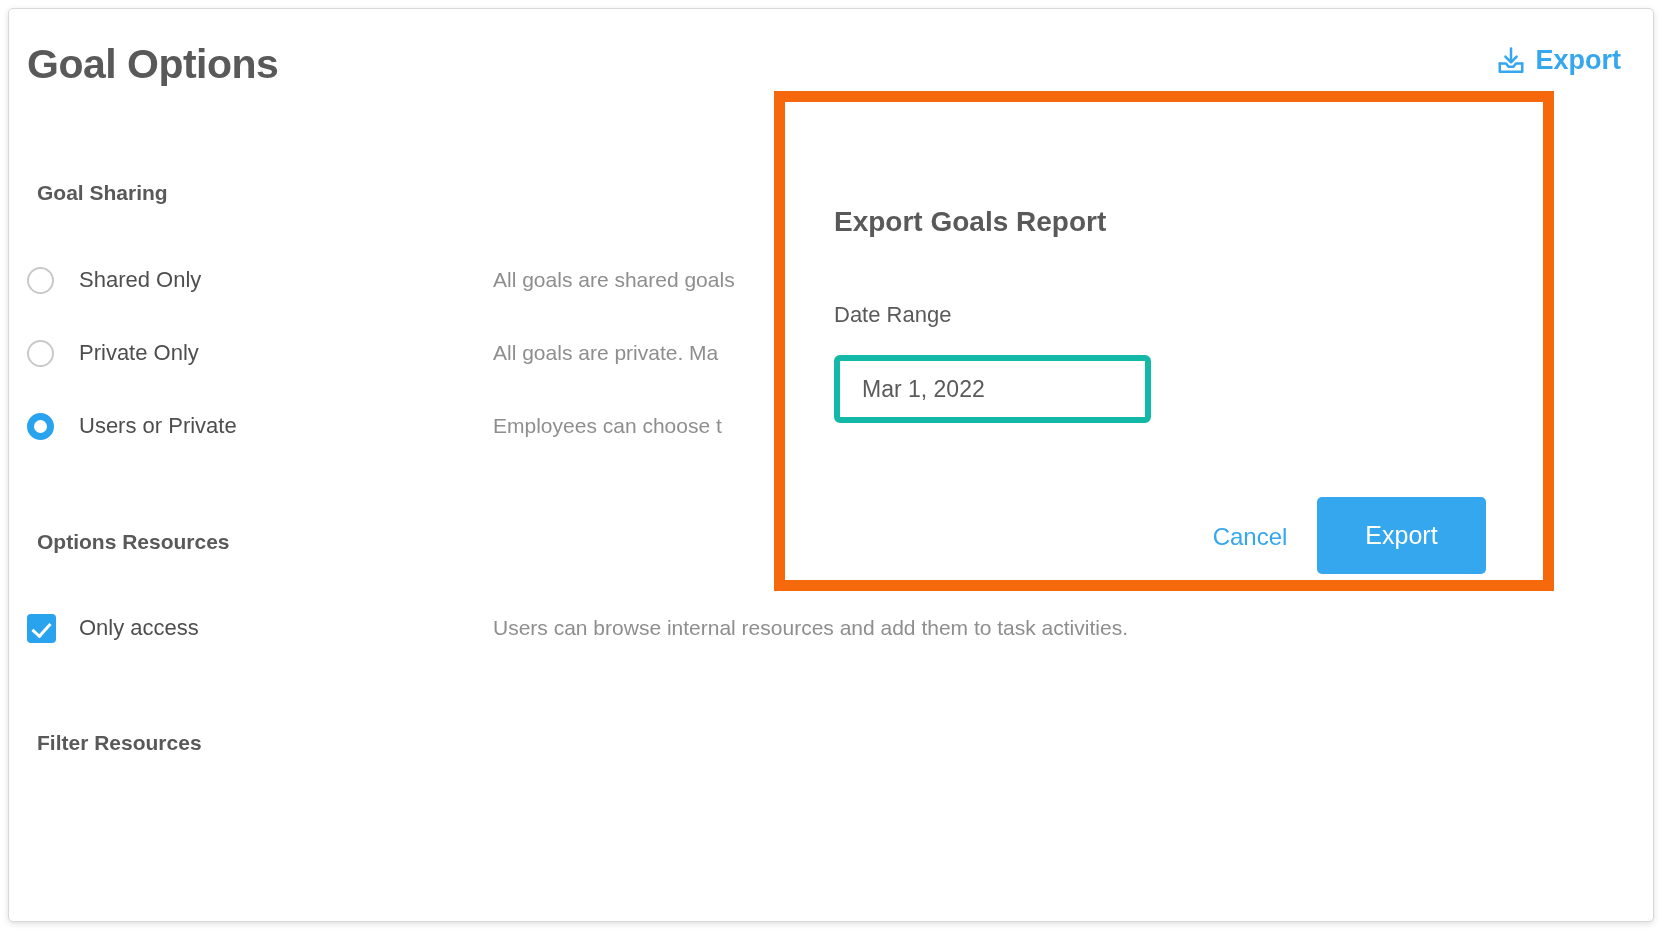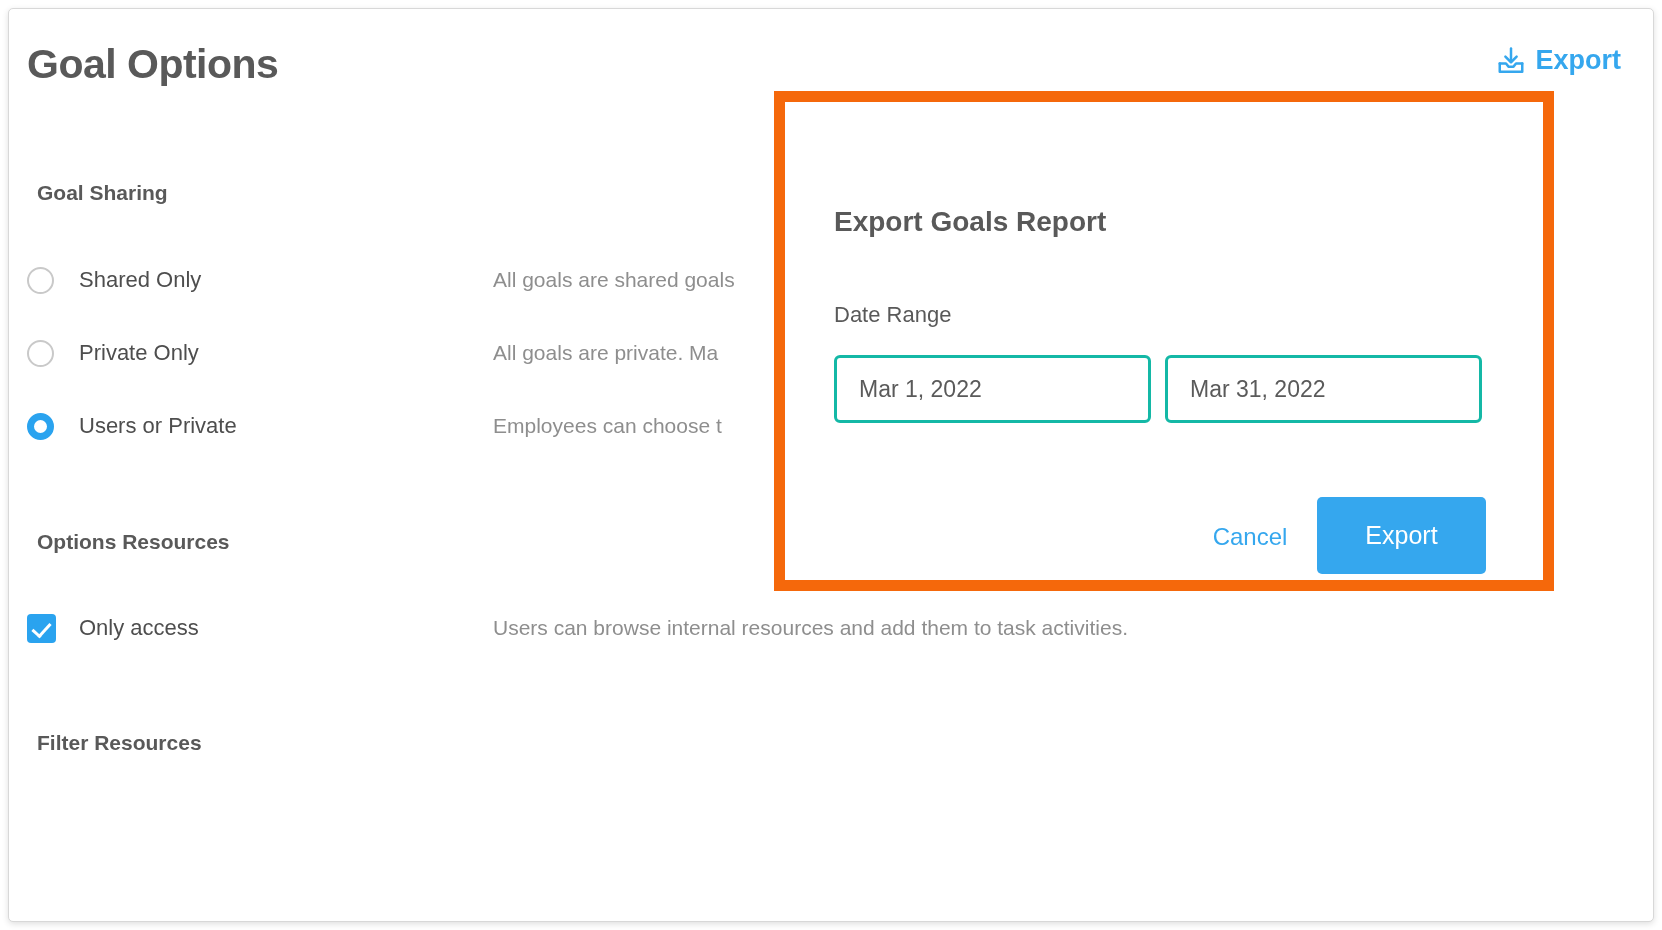--- a/index.html
+++ b/index.html
@@ -134,21 +134,21 @@
     position: absolute;
     left: 49px; top: 200px;
     font-size: 22px;
     font-weight: normal;
     color: #595959;
   }
   .date-input {
     position: absolute;
     top: 253px;
     width: 317px; height: 68px;
-    border: 3px solid #14b8a6;
+    border: 6px solid #14b8a6;
     border-radius: 6px;
     background: #fff;
     display: flex;
     align-items: center;
     padding-left: 22px;
     font-size: 23px;
     color: #5a5a5a;
     cursor: text;
   }
   #date-start { left: 49px; }
@@ -241,23 +241,20 @@
     <div id="modal-body">
 
       <div id="modal-title">Export Goals Report</div>
 
       <div id="date-range-label">Date Range</div>
 
       <div class="date-input" id="date-start">
         <span>Mar 1, 2022</span>
       </div>
 
-      <div class="date-input" id="date-end">
-        <span>Mar 31, 2022</span>
-      </div>
 
       <button id="cancel-button">Cancel</button>
       <button id="export-button">Export</button>
 
     </div>
   </div>
 
 </div>
 
 </body></html>

